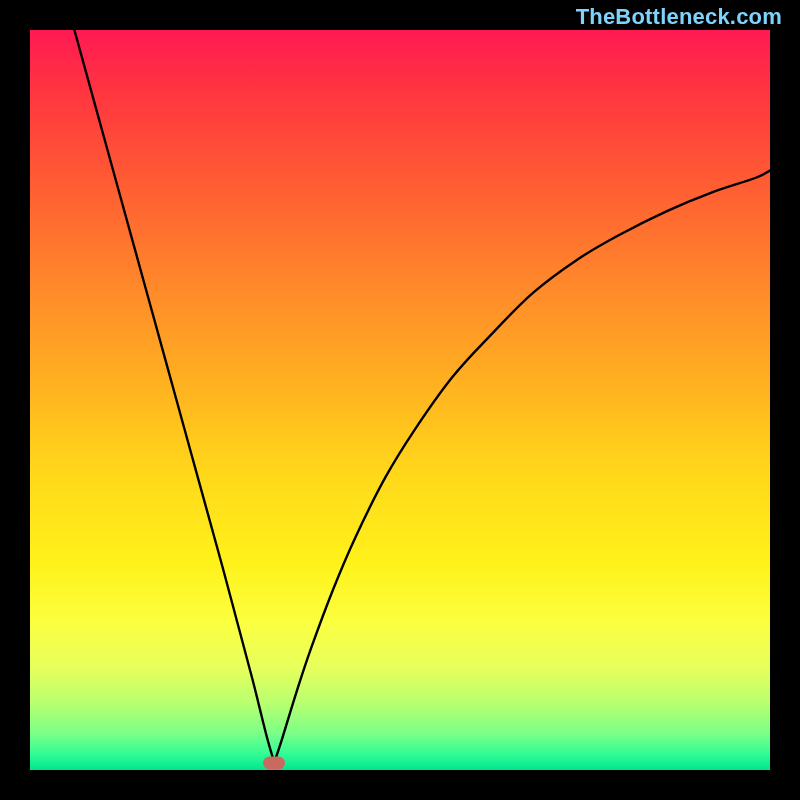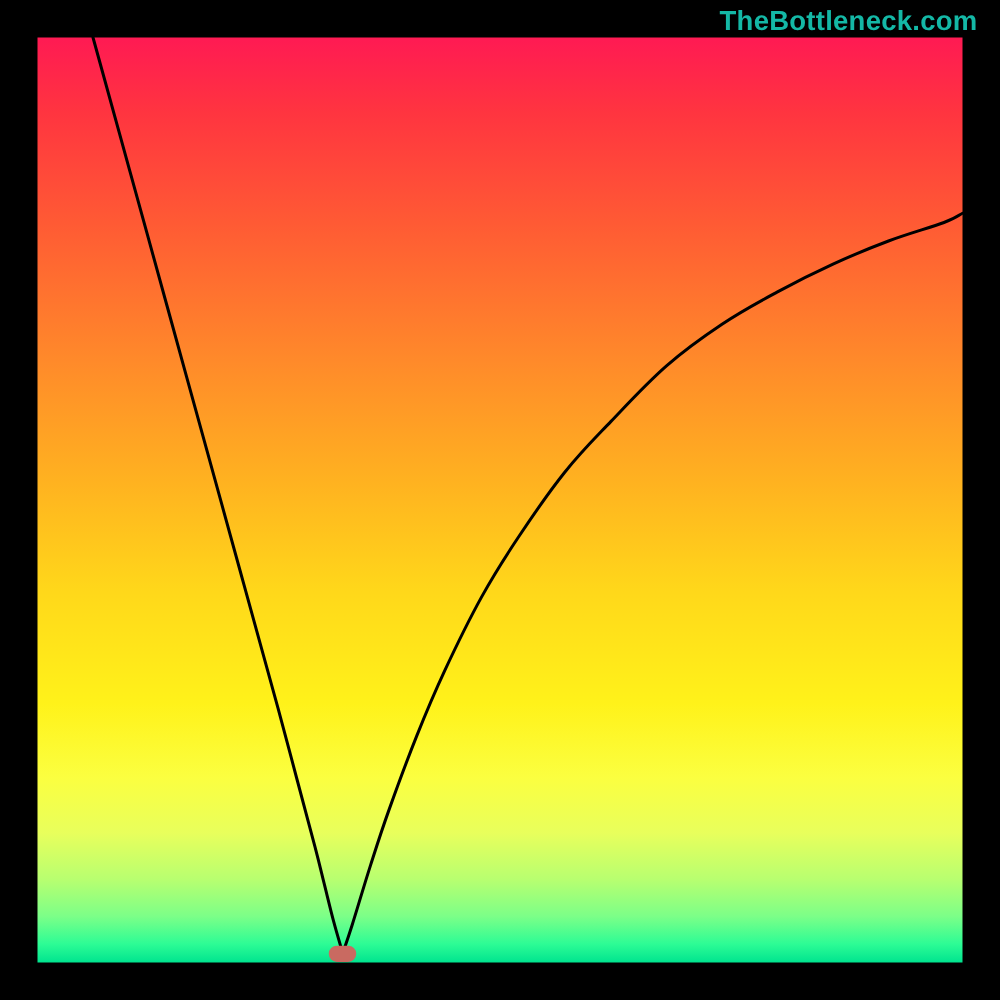--- a/index.html
+++ b/index.html
@@ -14,21 +14,21 @@
   .frame {
     position: relative;
     width: 800px;
     height: 800px;
     background: #000;
   }
   .watermark {
     position: absolute;
     top: 4px;
     right: 18px;
-    color: #14b8a6;
+    color: #7dd3fc;
     font-size: 22px;
     font-weight: 600;
     letter-spacing: 0.2px;
     user-select: none;
   }
   .plot {
     position: absolute;
     left: 30px;
     top: 30px;
     width: 740px;

